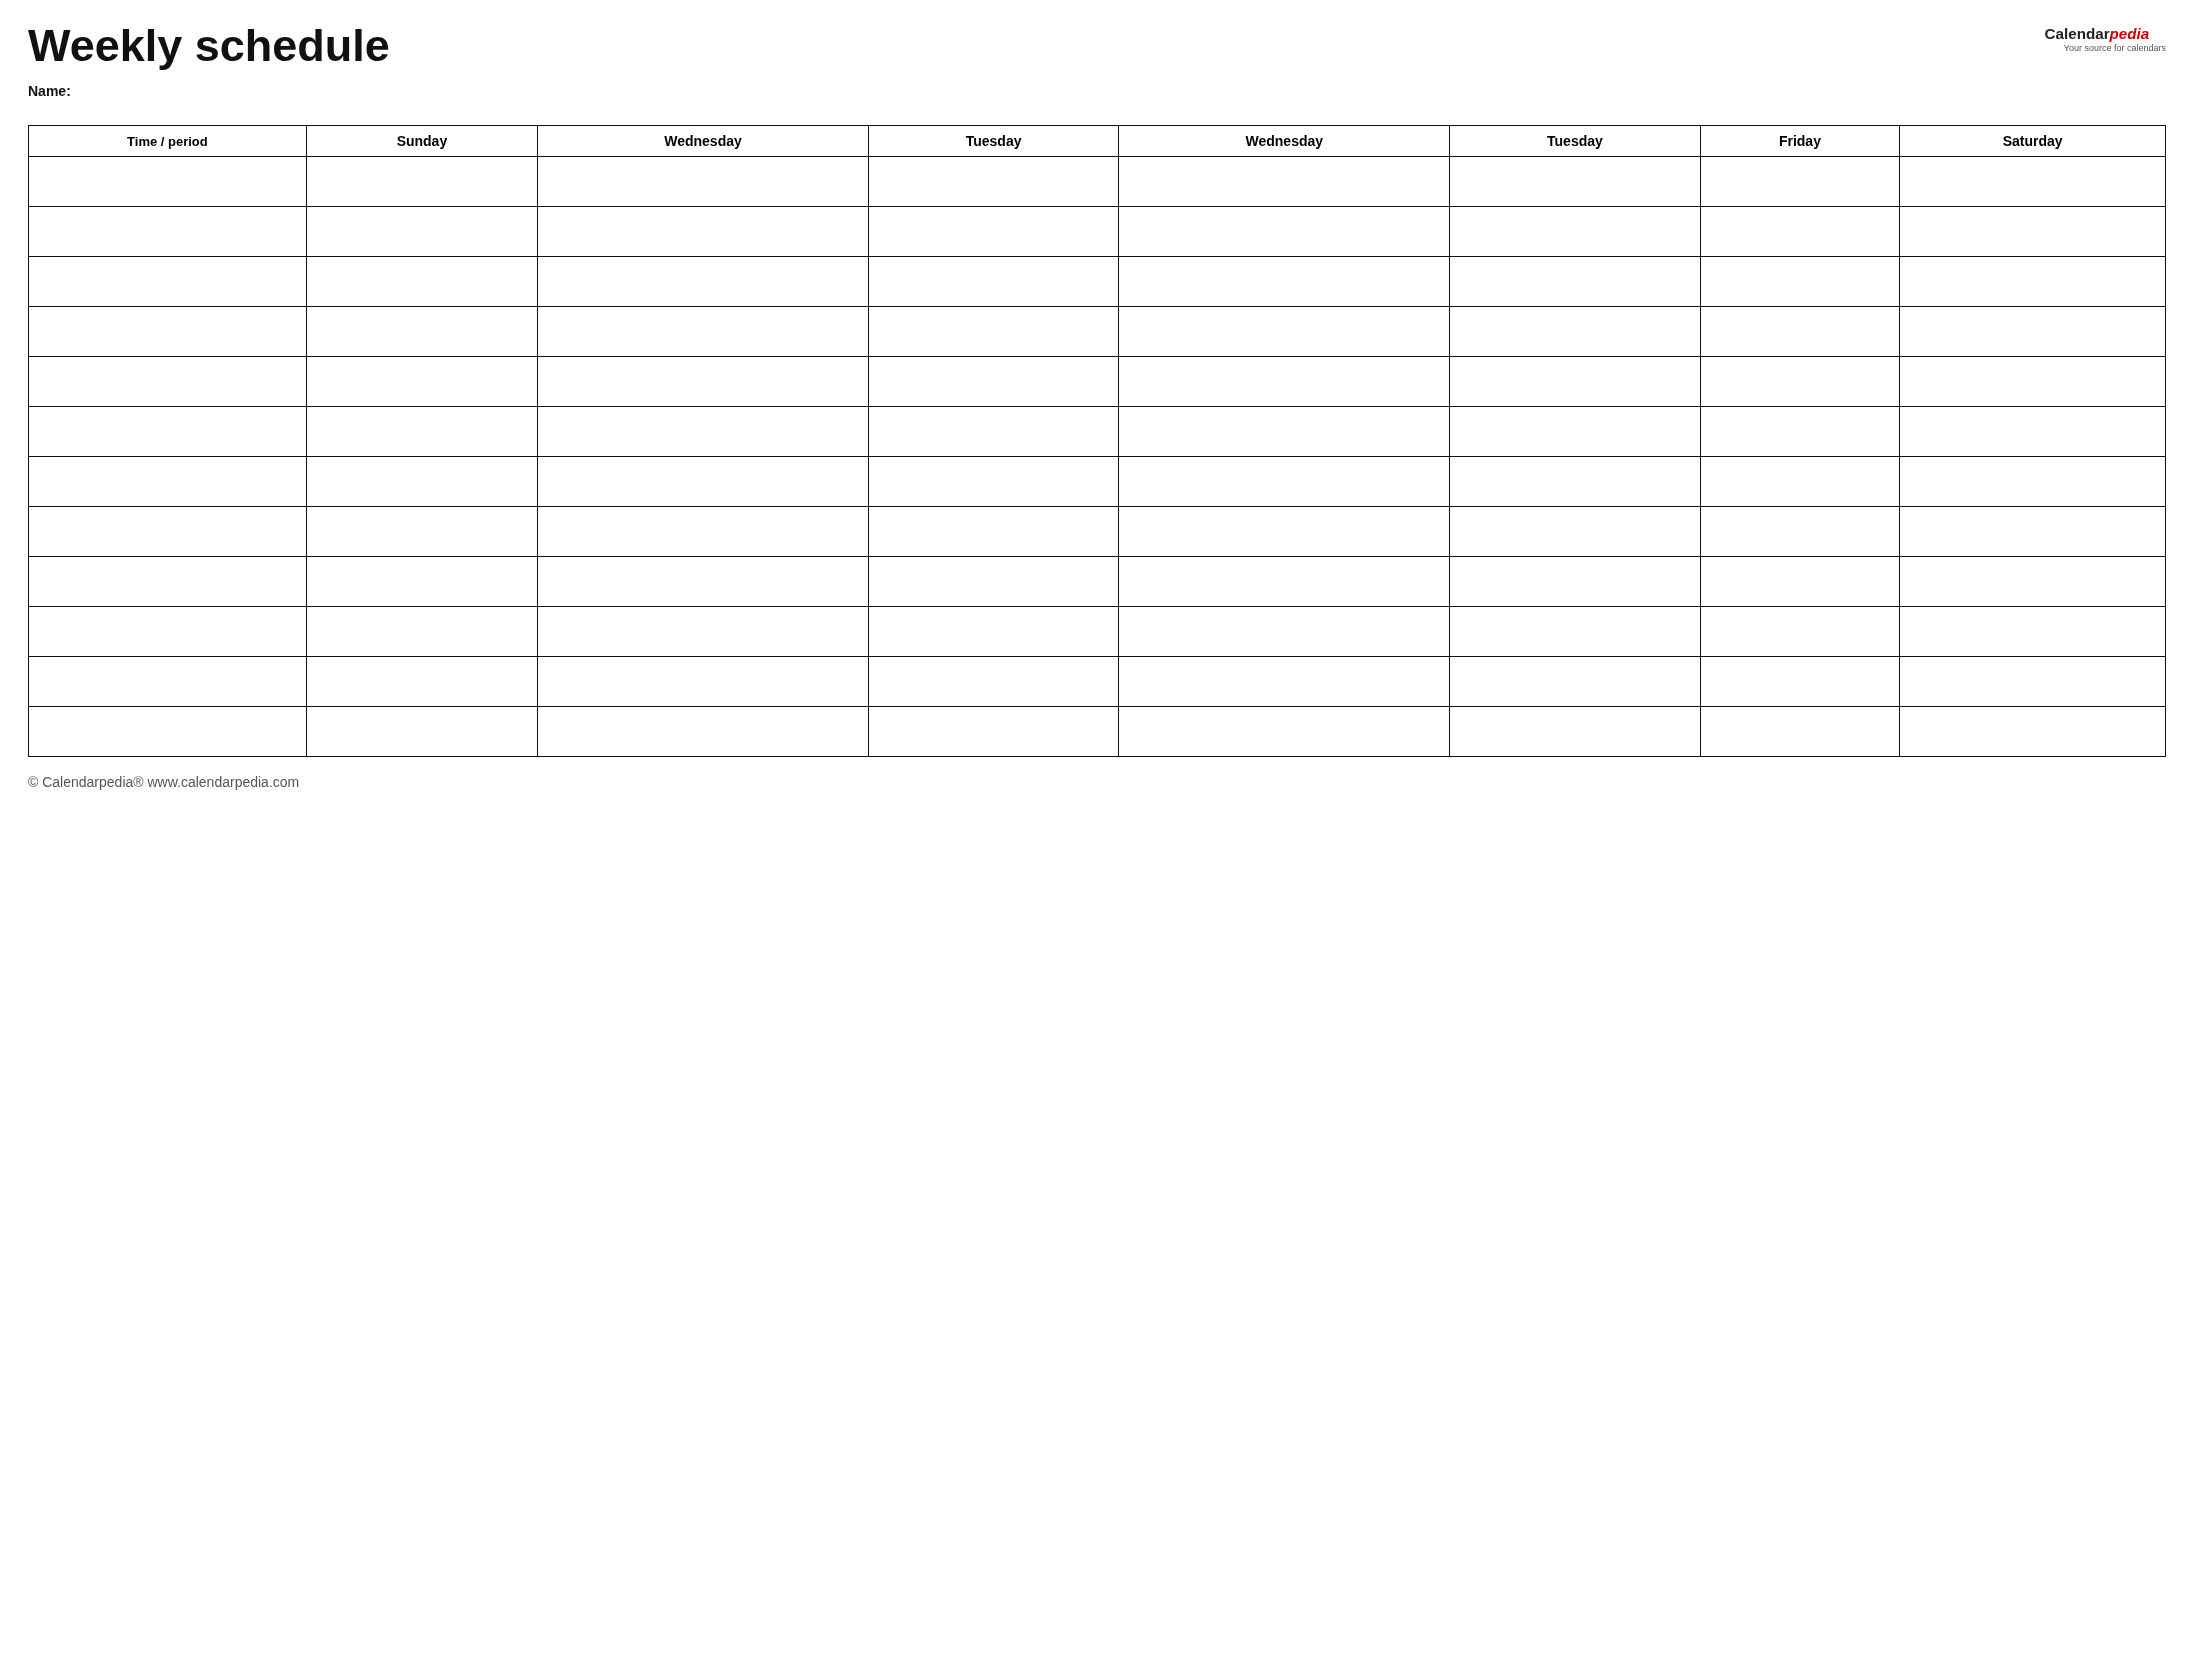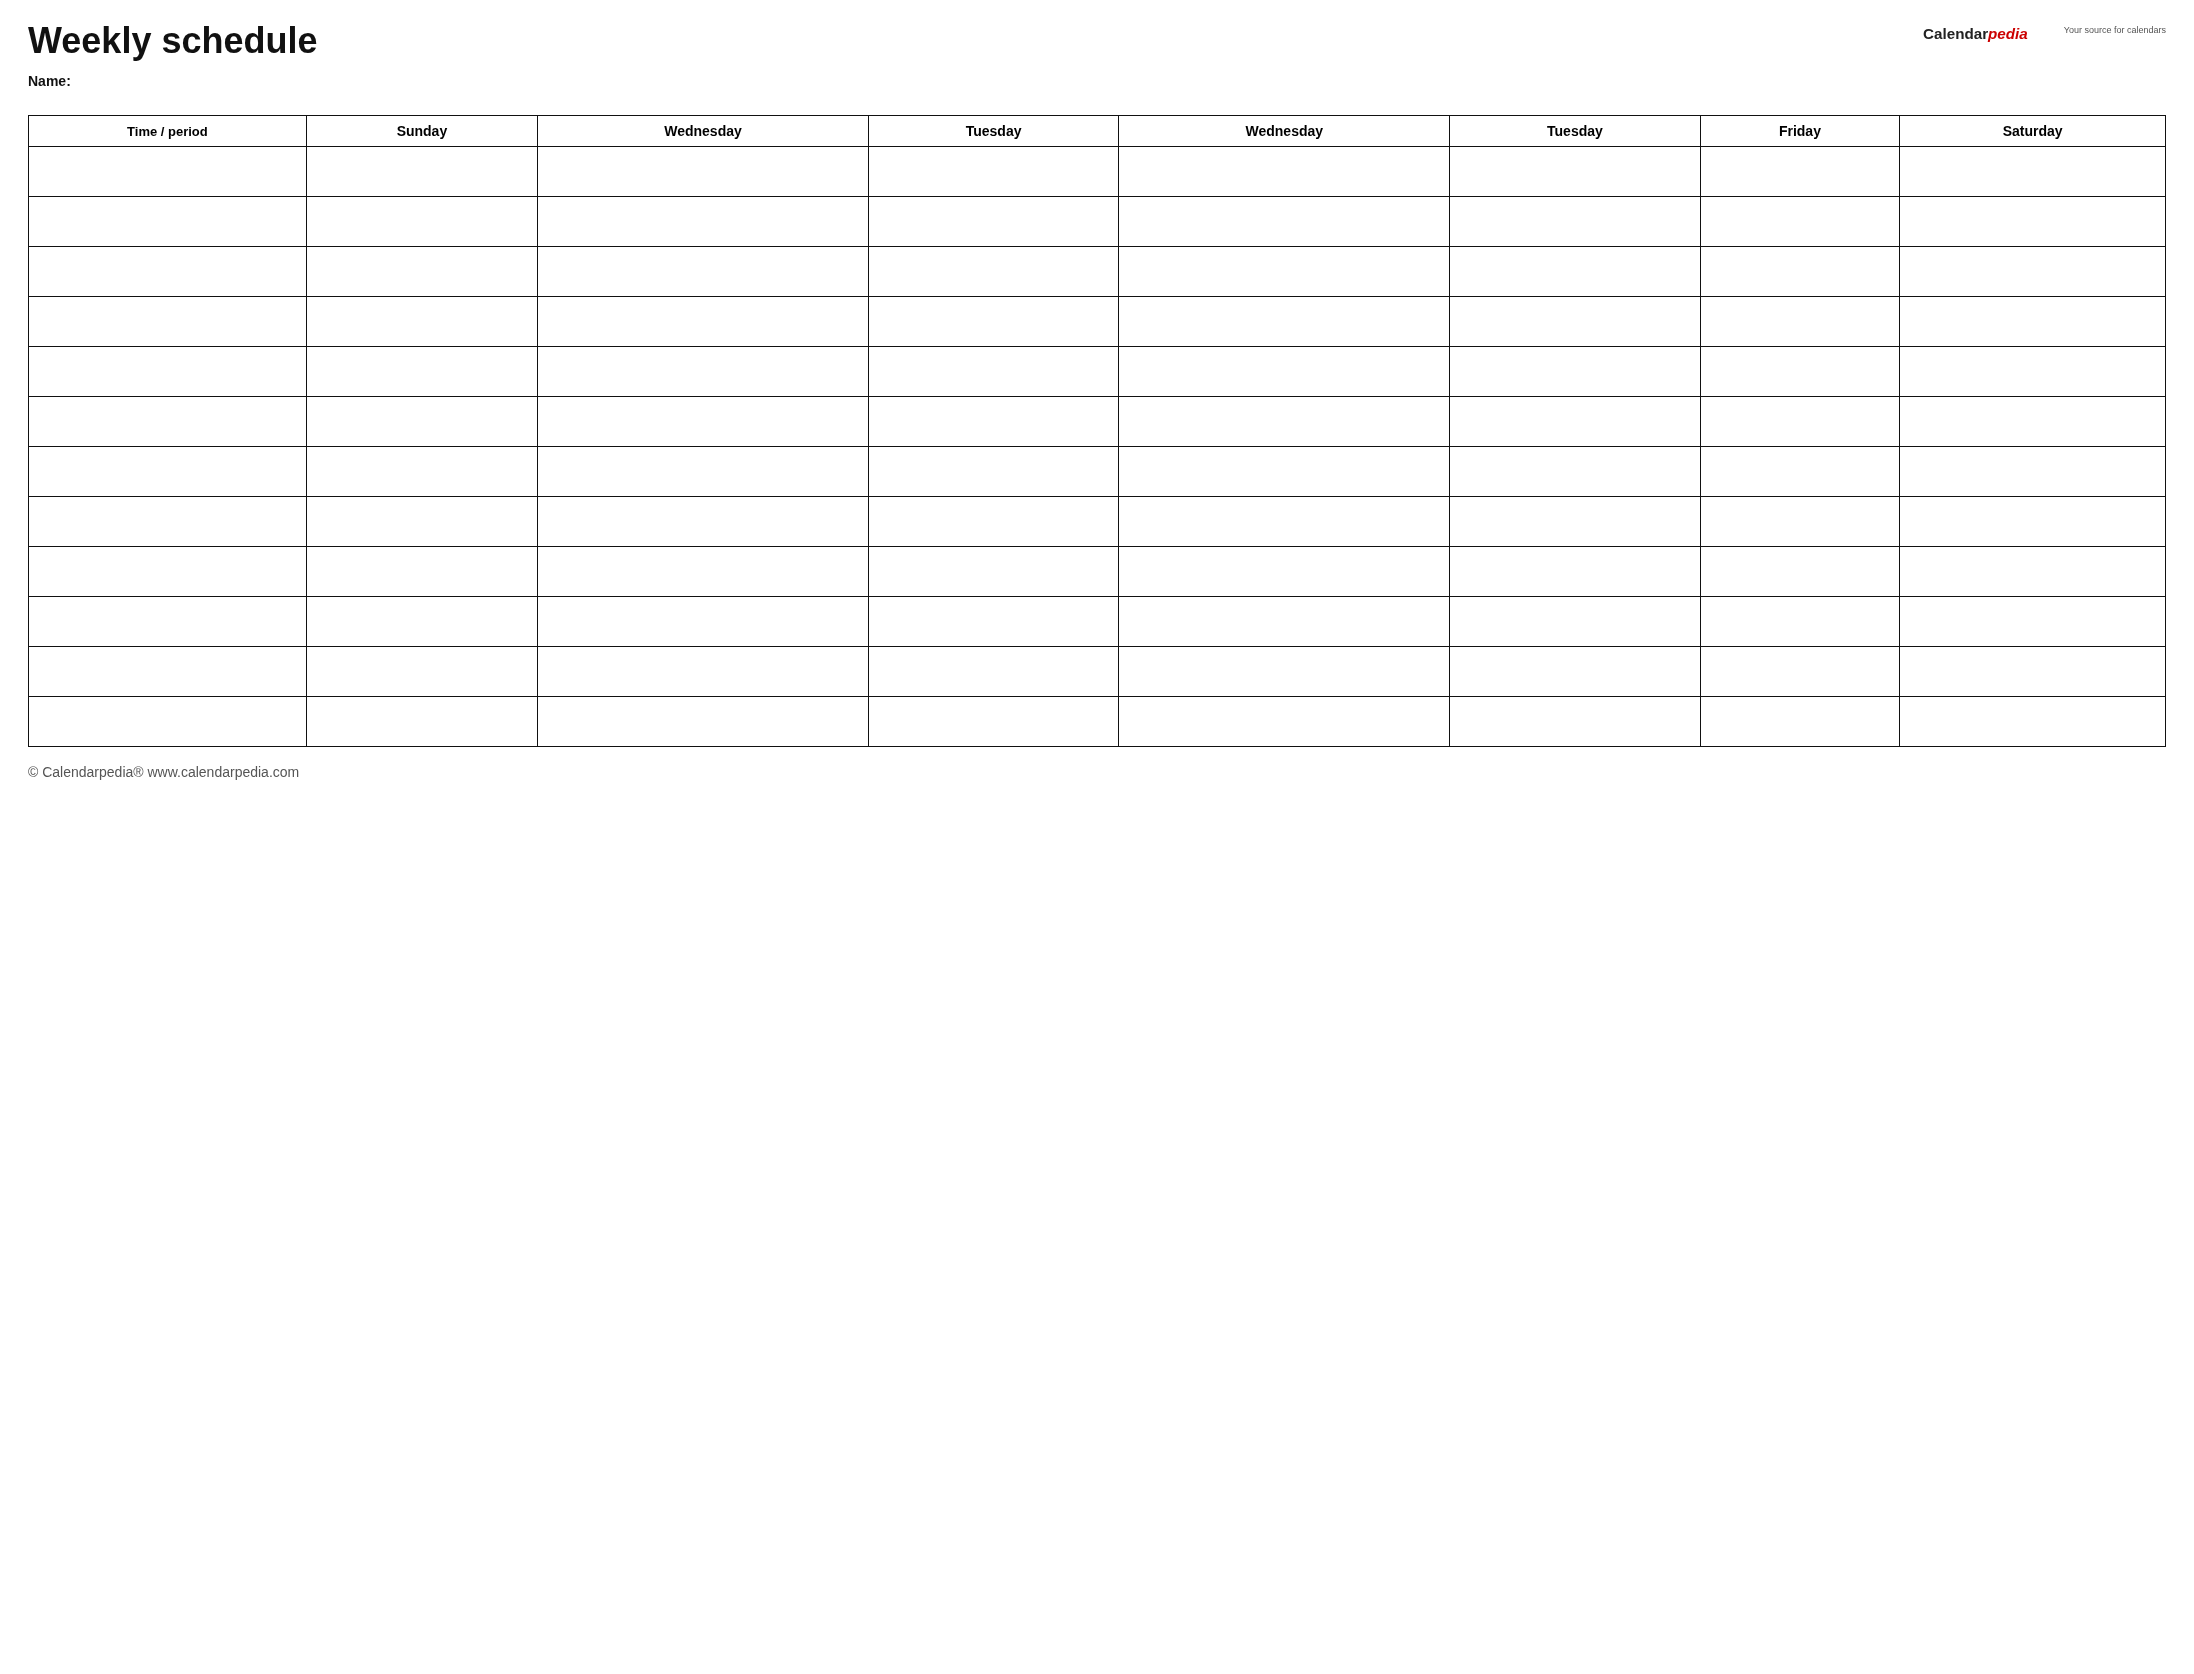--- a/index.html
+++ b/index.html
@@ -17,30 +17,30 @@
     }
 
     .header {
       display: flex;
       justify-content: space-between;
       align-items: flex-start;
       margin-bottom: 12.5px;
     }
 
     .title {
-      font-size: 36px;
+      font-size: 45px;
       font-weight: 900;
       color: #111111;
       line-height: 1.1;
     }
 
     .logo-container {
       display: flex;
-      flex-direction: row;
-      align-items: flex-start;
+      flex-direction: column;
+      align-items: center;
       margin-top: 4.2px;
     }
 
     .logo-text {
       font-size: 15.2px;
       font-weight: normal;
       color: #222222;
       line-height: 1.2;
     }
 

